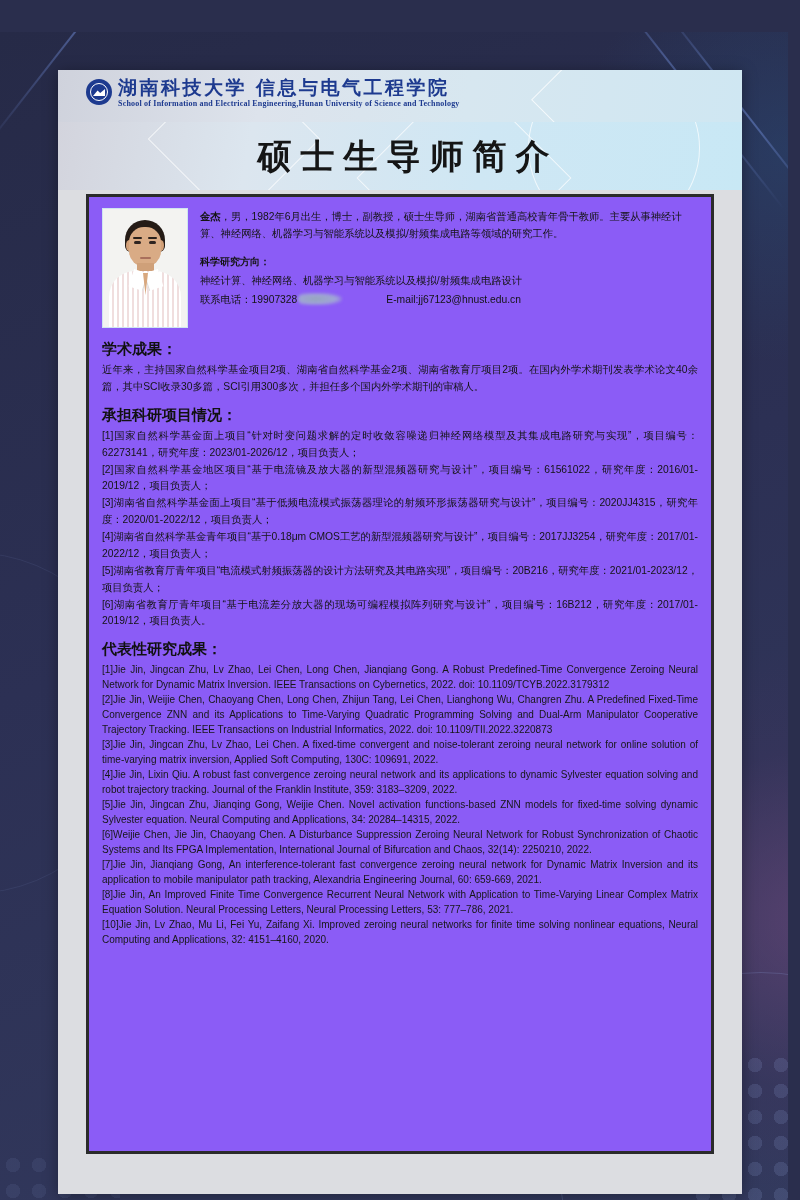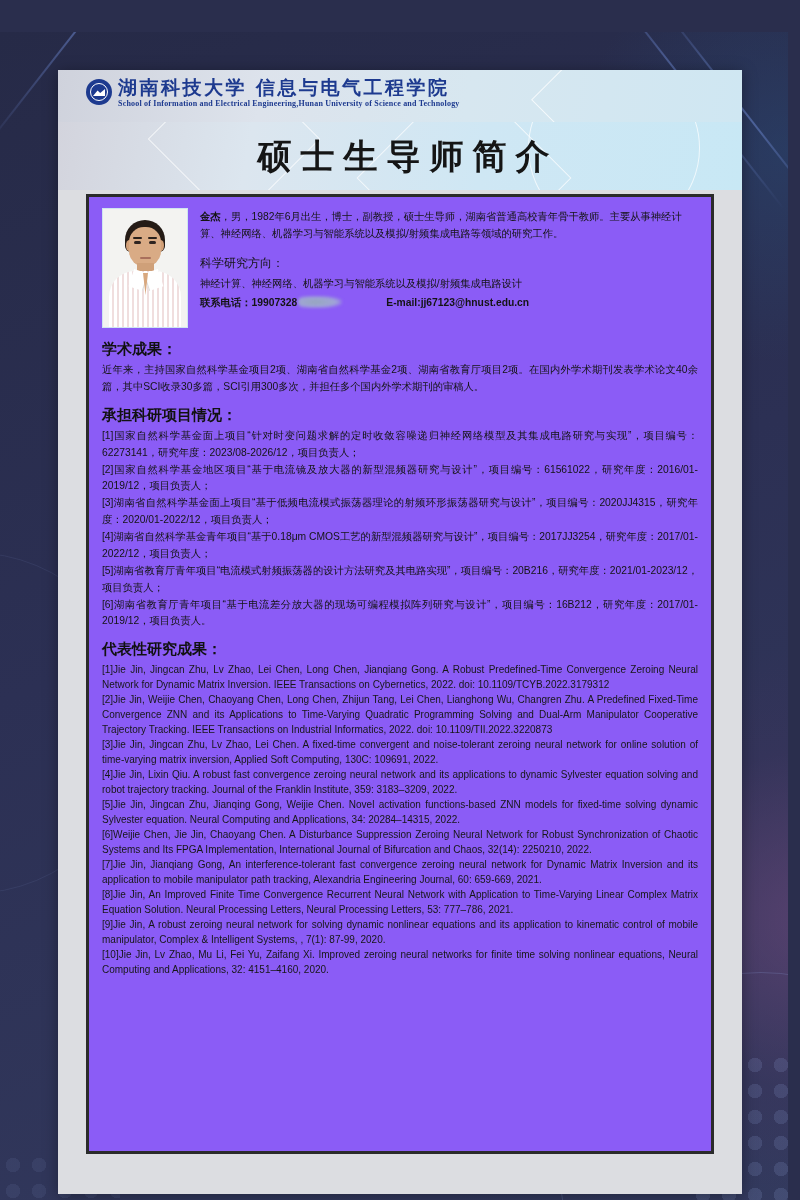--- a/index.html
+++ b/index.html
@@ -231,29 +231,29 @@
   #profile-text {
     flex: 1;
     font-size: 10.3px;
     line-height: 1.62;
     color: #141414;
     padding-top: 1px;
   }
   #profile-text .bio { margin: 0 0 12px 0; }
   #profile-text .bio b { font-weight: 700; }
   .sub-head {
-    font-weight: 400;
+    font-weight: 700;
     margin: 0 0 2px 0;
-    font-size: 12px;
+    font-size: 10px;
   }
   #research-dir { margin: 0 0 2px 0; }
   #contact-row {
     display: flex;
     align-items: baseline;
-    font-weight: 700;
+    font-weight: 400;
     margin-top: 1px;
   }
   #contact-phone-label { white-space: nowrap; }
   #phone-blur {
     display: inline-block;
     width: 44px;
     height: 12px;
     margin-left: 1px;
     border-radius: 7px;
     background: radial-gradient(ellipse at 40% 50%, rgba(150,170,185,0.95) 0%, rgba(168,190,205,0.75) 55%, rgba(169,221,245,0) 80%);
@@ -366,41 +366,40 @@
         <div class="section">
           <h3>学术成果：</h3>
           <div class="body-cn">
               <p>近年来，主持国家自然科学基金项目2项、湖南省自然科学基金2项、湖南省教育厅项目2项。在国内外学术期刊发表学术论文40余篇，其中SCI收录30多篇，SCI引用300多次，并担任多个国内外学术期刊的审稿人。</p>
             </div>
         </div>
 
         <div class="section">
           <h3>承担科研项目情况：</h3>
           <div class="body-cn">
-            <p>[1]国家自然科学基金面上项目“针对时变问题求解的定时收敛容噪递归神经网络模型及其集成电路研究与实现”，项目编号：62273141，研究年度：2023/08-2026/12，项目负责人；</p>
+            <p>[1]国家自然科学基金面上项目“针对时变问题求解的定时收敛容噪递归神经网络模型及其集成电路研究与实现”，项目编号：62273141，研究年度：2023/01-2026/12，项目负责人；</p>
             <p>[2]国家自然科学基金地区项目“基于电流镜及放大器的新型混频器研究与设计”，项目编号：61561022，研究年度：2016/01-2019/12，项目负责人；</p>
             <p>[3]湖南省自然科学基金面上项目“基于低频电流模式振荡器理论的射频环形振荡器研究与设计”，项目编号：2020JJ4315，研究年度：2020/01-2022/12，项目负责人；</p>
             <p>[4]湖南省自然科学基金青年项目“基于0.18μm  CMOS工艺的新型混频器研究与设计”，项目编号：2017JJ3254，研究年度：2017/01-2022/12，项目负责人；</p>
             <p>[5]湖南省教育厅青年项目“电流模式射频振荡器的设计方法研究及其电路实现”，项目编号：20B216，研究年度：2021/01-2023/12，项目负责人；</p>
             <p>[6]湖南省教育厅青年项目“基于电流差分放大器的现场可编程模拟阵列研究与设计”，项目编号：16B212，研究年度：2017/01-2019/12，项目负责人。</p>
           </div>
         </div>
 
         <div class="section">
           <h3>代表性研究成果：</h3>
           <div id="pubs">
             <p>[1]Jie Jin, Jingcan Zhu, Lv Zhao, Lei Chen, Long Chen, Jianqiang Gong. A Robust Predefined-Time Convergence Zeroing Neural Network for Dynamic Matrix Inversion. IEEE Transactions on Cybernetics, 2022. doi: 10.1109/TCYB.2022.3179312</p>
             <p>[2]Jie Jin, Weijie Chen, Chaoyang Chen, Long Chen, Zhijun Tang, Lei Chen, Lianghong Wu, Changren Zhu. A Predefined Fixed-Time Convergence ZNN and its Applications to Time-Varying Quadratic Programming Solving and Dual-Arm Manipulator Cooperative Trajectory Tracking. IEEE Transactions on Industrial Informatics, 2022. doi: 10.1109/TII.2022.3220873</p>
             <p>[3]Jie Jin, Jingcan Zhu, Lv Zhao, Lei Chen. A fixed-time convergent and noise-tolerant zeroing neural network for online solution of time-varying matrix inversion, Applied Soft Computing, 130C: 109691, 2022.</p>
             <p>[4]Jie Jin, Lixin Qiu. A robust fast convergence zeroing neural network and its applications to dynamic Sylvester equation solving and robot trajectory tracking. Journal of the Franklin Institute, 359: 3183–3209, 2022.</p>
             <p>[5]Jie Jin, Jingcan Zhu, Jianqing Gong, Weijie Chen. Novel activation functions-based ZNN models for fixed-time solving dynamic Sylvester equation. Neural Computing and Applications, 34: 20284–14315, 2022.</p>
             <p>[6]Weijie Chen, Jie Jin, Chaoyang Chen. A Disturbance Suppression Zeroing Neural Network for Robust Synchronization of Chaotic Systems and Its FPGA Implementation, International Journal of Bifurcation and Chaos, 32(14): 2250210, 2022.</p>
             <p>[7]Jie Jin, Jianqiang Gong, An interference-tolerant fast convergence zeroing neural network for Dynamic Matrix Inversion and its application to mobile manipulator path tracking, Alexandria Engineering Journal, 60: 659-669, 2021.</p>
             <p>[8]Jie Jin, An Improved Finite Time Convergence Recurrent Neural Network with Application to Time-Varying Linear Complex Matrix Equation Solution. Neural Processing Letters, Neural Processing Letters, 53: 777–786, 2021.</p>
-            <p>[9]Jie Jin, A robust zeroing neural network for solving dynamic nonlinear equations and its application to kinematic control of mobile manipulator, Complex &amp; Intelligent Systems, , 7(1): 87-99, 2020.</p>
             <p>[10]Jie Jin, Lv Zhao, Mu Li, Fei Yu, Zaifang Xi. Improved zeroing neural networks for finite time solving nonlinear equations, Neural Computing and Applications, 32: 4151–4160, 2020.</p>
           </div>
         </div>
 
       </div>
     </div>
 
     <div id="sheet-bottom-pad"></div>
   </div>
 </div>

